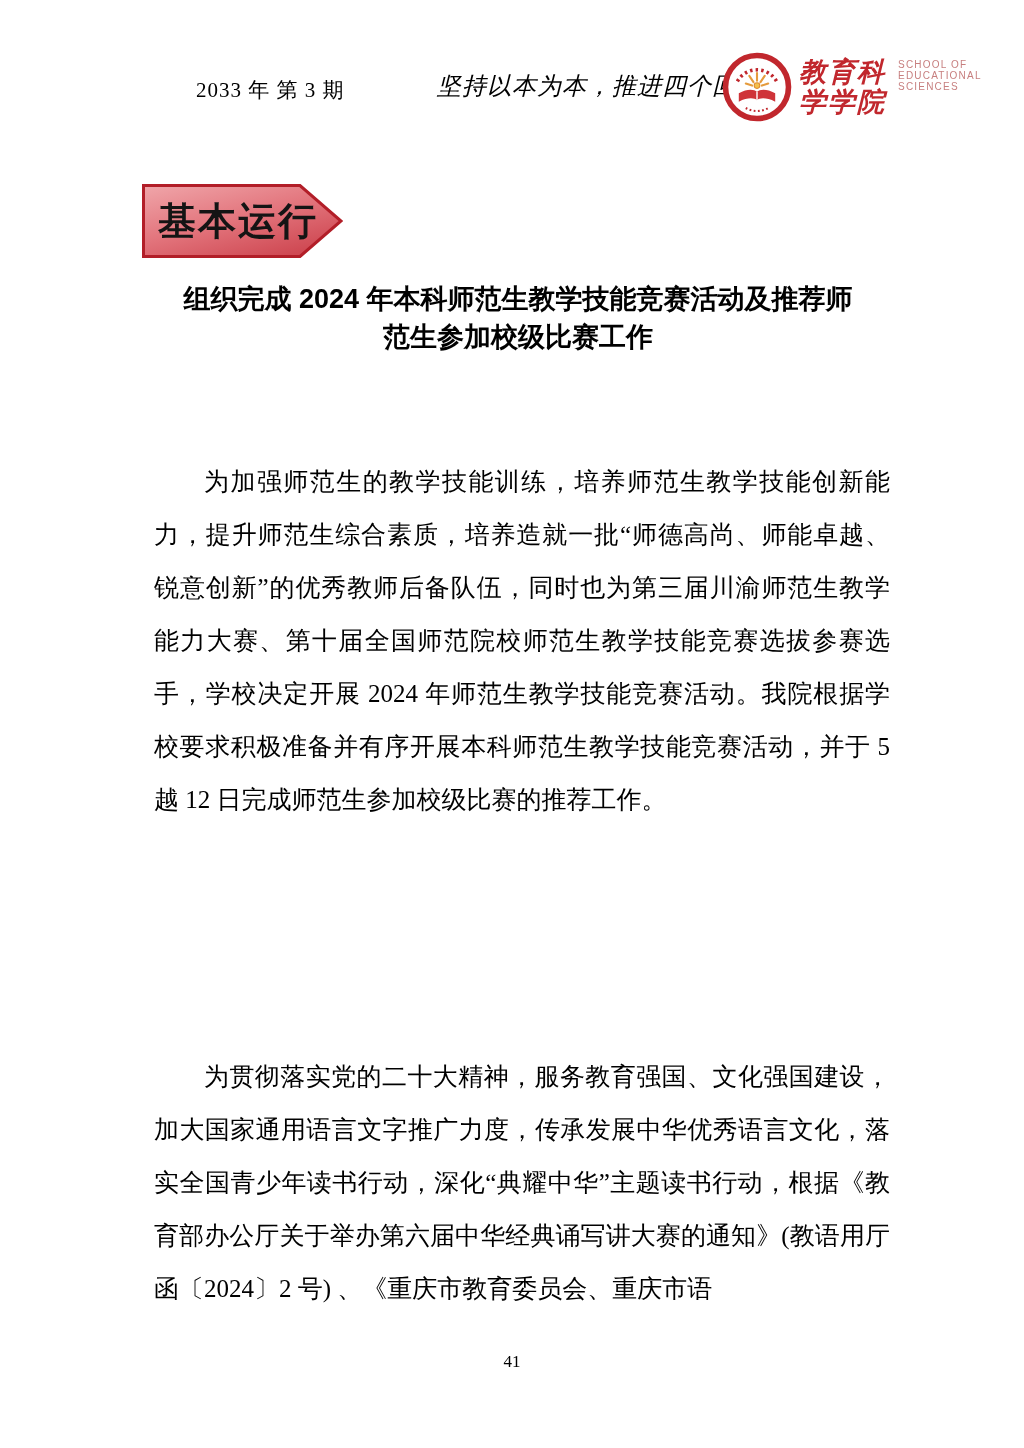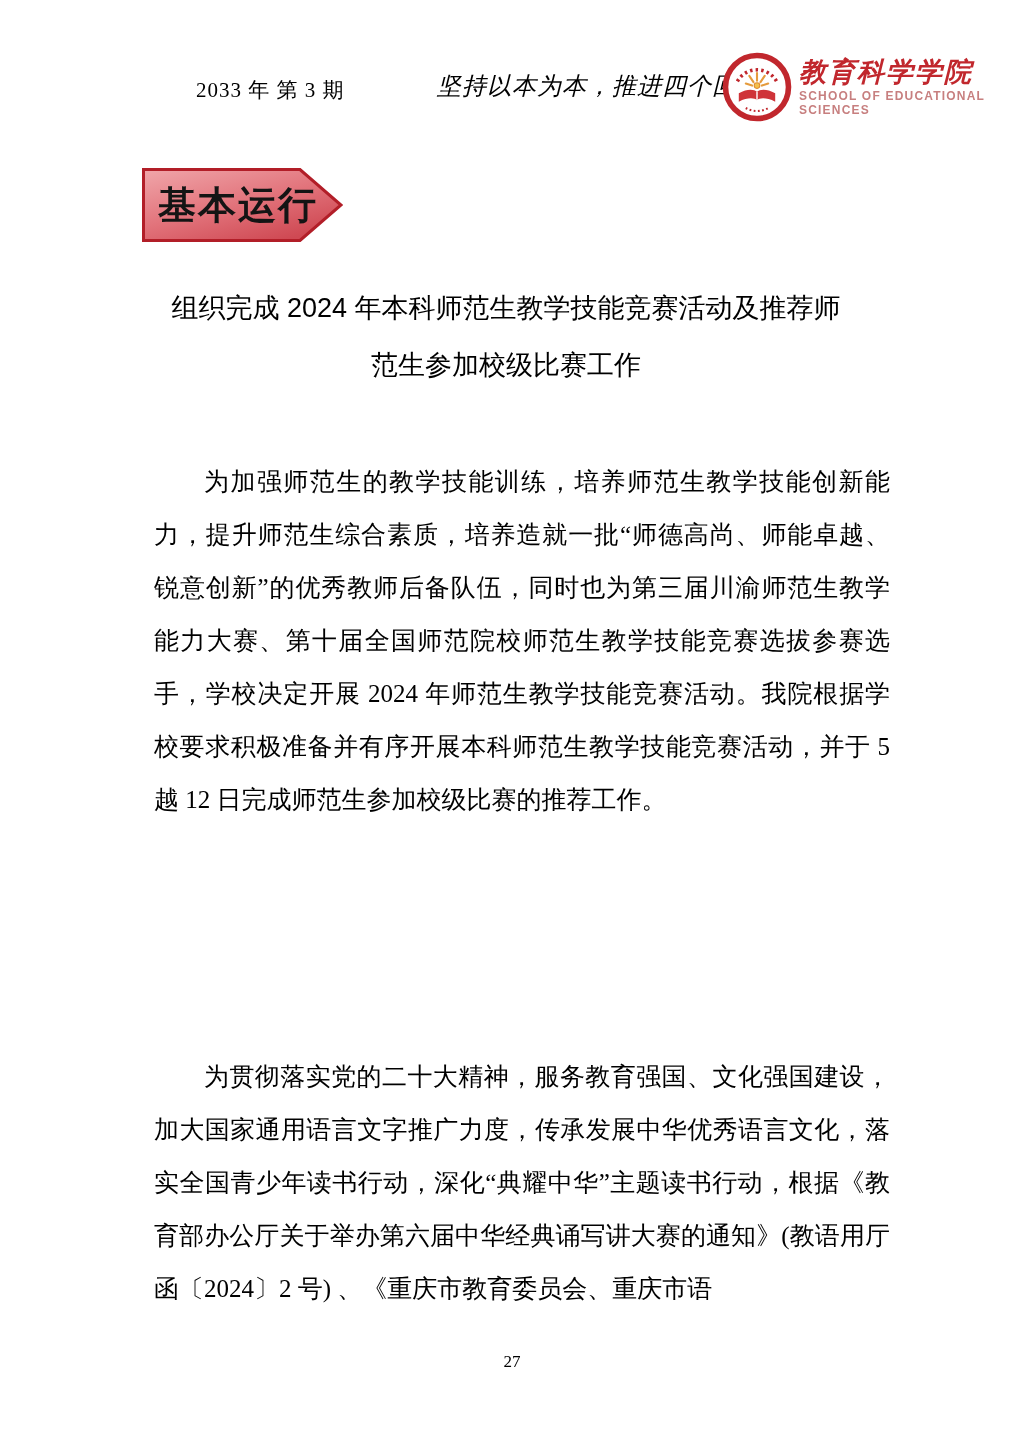--- a/index.html
+++ b/index.html
@@ -22,51 +22,50 @@
     position:absolute;left:437px;top:70px;
     font-size:24px;font-style:italic;
     font-family:"Liberation Serif","DejaVu Serif",serif;
     letter-spacing:1px;
   }
   .logo{
     position:absolute;left:722px;top:52px;
     display:flex;align-items:center;
   }
   .seal{width:70px;height:70px;flex:0 0 auto;}
-  .logo-text{margin-left:7px;display:flex;flex-direction:column;}
+  .logo-text{margin-left:7px;display:flex;flex-direction:row;}
   .logo-cn{
     font-size:27px;font-weight:bold;font-style:italic;
     color:#c1272d;letter-spacing:2px;line-height:30px;
     font-family:"Liberation Serif","DejaVu Serif",serif;
   }
   .logo-en{
-    font-size:12px;color:#c77f7f;letter-spacing:1.2px;
+    font-size:10px;color:#c77f7f;letter-spacing:1.2px;
     margin-top:2px;
     font-family:"Liberation Sans","DejaVu Sans",sans-serif;
-    font-weight:bold;
   }
 
   
-  .banner{position:absolute;left:142px;top:168px;width:201px;height:72px;}
+  .banner{position:absolute;left:142px;top:184px;width:201px;height:72px;}
   .banner svg{position:absolute;left:0;top:0;}
   .banner-label{
     position:absolute;left:16px;top:0;height:74px;
     display:flex;align-items:center;
     font-size:38px;font-weight:bold;color:#141414;
     letter-spacing:2px;
     font-family:"Liberation Serif","DejaVu Serif",serif;
   }
 
   
   .article-title{
-    position:absolute;left:138px;width:736px;
+    position:absolute;left:150px;width:736px;
     margin:0;
-    font-size:27px;font-weight:normal;
+    font-size:27px;font-weight:bold;
     font-family:"Liberation Sans","DejaVu Sans",sans-serif;
-    text-align:center;line-height:57px;
+    text-align:center;line-height:38px;
     white-space:pre-line;
     color:#000;
   }
   .t1{top:280px;}
   .t2{top:878px;}
 
   .article-body{
     position:absolute;left:146px;width:736px;
     margin:8px;
     font-size:25px;line-height:53px;
@@ -130,15 +129,15 @@
     </svg>
     <span class="banner-label">基本运行</span>
   </div>
 
   <h2 class="article-title t1">组织完成 2024 年本科师范生教学技能竞赛活动及推荐师
 范生参加校级比赛工作</h2>
   <p class="article-body b1">为加强师范生的教学技能训练，培养师范生教学技能创新能力，提升师范生综合素质，培养造就一批“师德高尚、师能卓越、锐意创新”的优秀教师后备队伍，同时也为第三届川渝师范生教学能力大赛、第十届全国师范院校师范生教学技能竞赛选拔参赛选手，学校决定开展 2024 年师范生教学技能竞赛活动。我院根据学校要求积极准备并有序开展本科师范生教学技能竞赛活动，并于 5 越 12 日完成师范生参加校级比赛的推荐工作。</p>
 
   <p class="article-body b2">为贯彻落实党的二十大精神，服务教育强国、文化强国建设，加大国家通用语言文字推广力度，传承发展中华优秀语言文化，落实全国青少年读书行动，深化“典耀中华”主题读书行动，根据《教育部办公厅关于举办第六届中华经典诵写讲大赛的通知》(教语用厅函〔2024〕2 号) 、《重庆市教育委员会、重庆市语</p>
 
-  <div class="pageno">27</div>
+  <div class="pageno">41</div>
 
 </div>
 
 </body></html>

